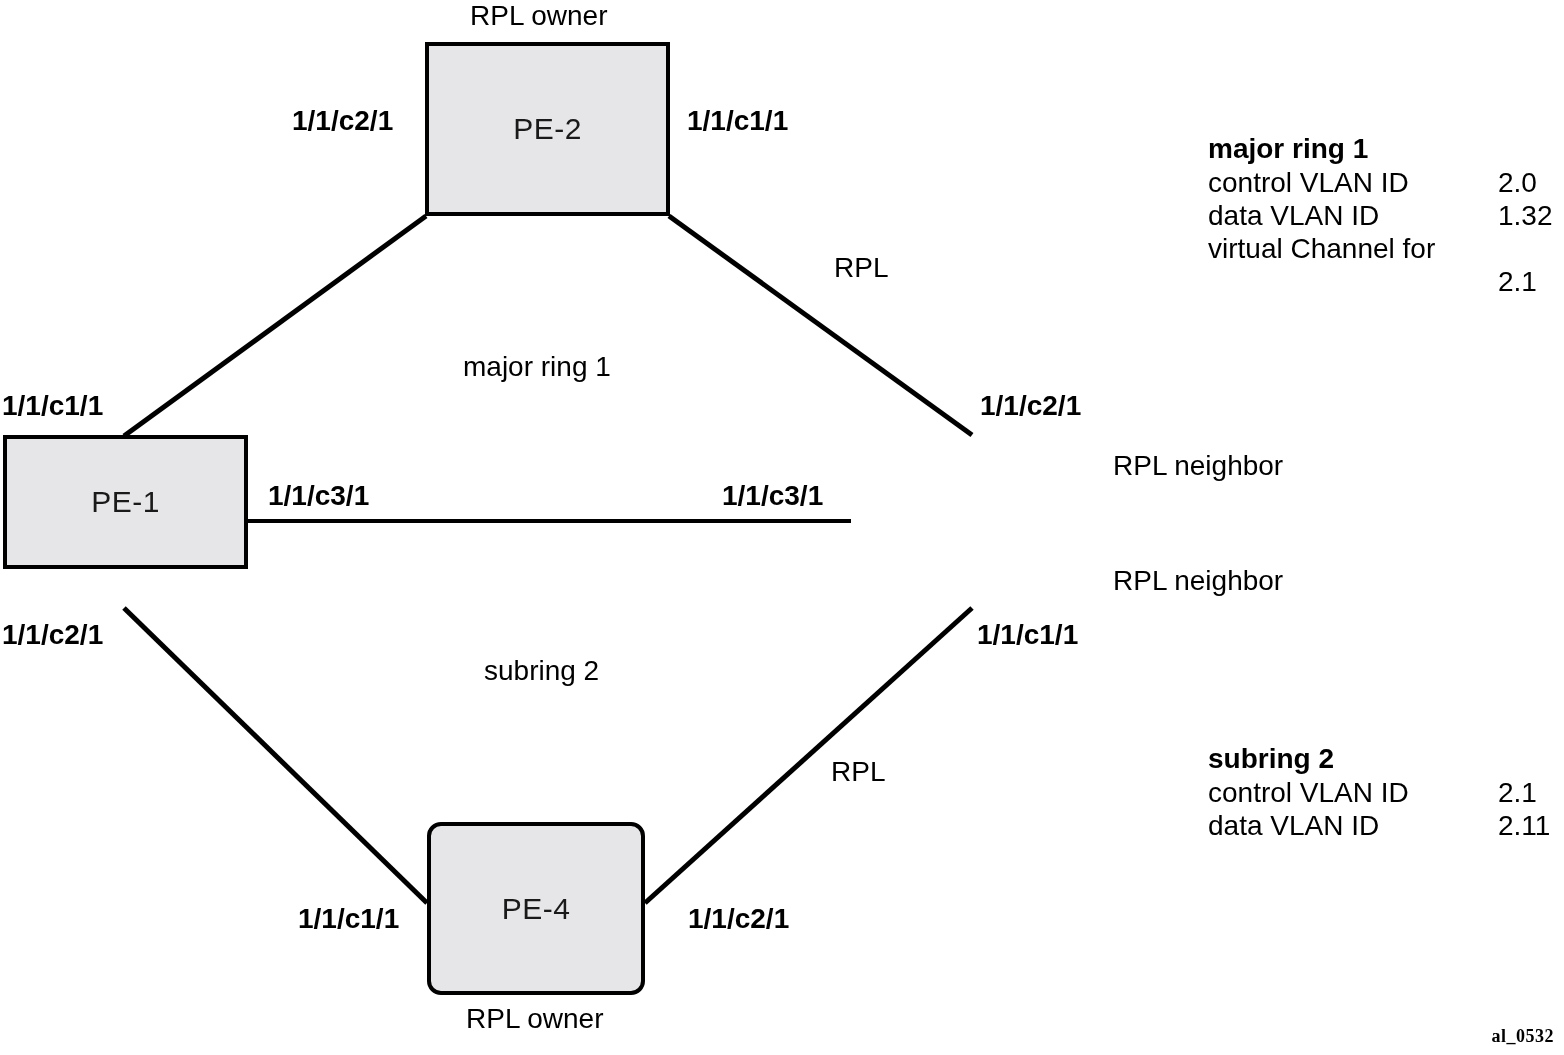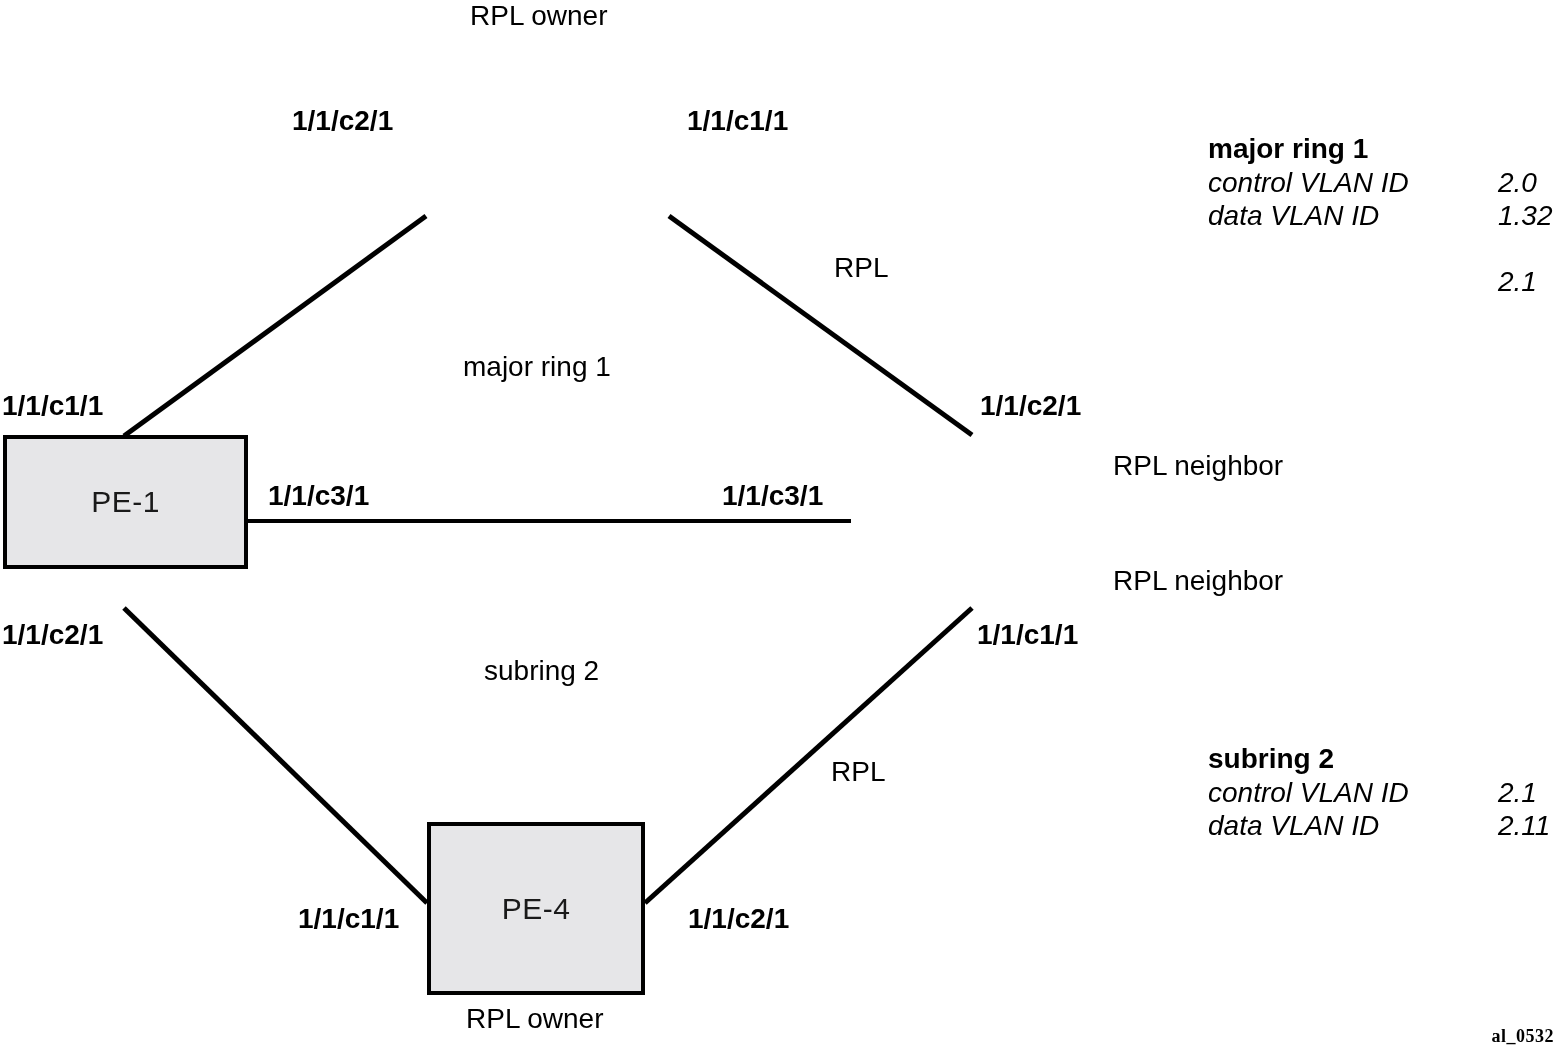--- a/index.html
+++ b/index.html
@@ -61,21 +61,20 @@
     white-space: nowrap;
   }
   .legend-title {
     font-weight: bold;
     margin-bottom: 1px;
   }
   .legend-row {
     position: relative;
     height: 33px;
     line-height: 33px;
-    font-style: italic;
   }
   .legend-key {
     position: absolute;
     left: 0;
     top: 0;
   }
   .legend-val {
     position: absolute;
     left: 290px;
     top: 0;
@@ -111,27 +110,30 @@
 
     <line x1="669" y1="216" x2="972" y2="435" stroke="#000000" stroke-width="5"></line>
 
     <line x1="248" y1="521" x2="851" y2="521" stroke="#000000" stroke-width="4"></line>
 
     <line x1="124" y1="608" x2="427" y2="903" stroke="#000000" stroke-width="5"></line>
 
     <line x1="645" y1="903" x2="972" y2="608" stroke="#000000" stroke-width="5"></line>
   </svg>
 
+  <div class="node" style="left:425px; top:42px; width:245px; height:174px;">
+    <span class="node-label">PE-2</span>
+  </div>
 
   <div class="node" style="left:3px; top:435px; width:245px; height:134px;align-items:center;">
     <span class="node-label">PE-1</span>
   </div>
 
 
-  <div class="node" style="left:427px; top:822px; width:218px; height:173px;">
+  <div class="node" style="left:427px; top:822px; width:218px; height:173px;border-radius:14px;">
     <span class="node-label">PE-4</span>
   </div>
 
   <div class="txt plain" style="left:470px; top:0px;">RPL owner</div>
 
   <div class="txt plain" style="left:466px; top:1003px;">RPL owner</div>
 
   <div class="txt plain" style="left:1113px; top:450px;">RPL neighbor</div>
 
   <div class="txt plain" style="left:1113px; top:565px;">RPL neighbor</div>
@@ -168,20 +170,21 @@
     <div class="legend-title">major ring 1</div>
     <div class="legend-row">
       <span class="legend-key">control VLAN ID</span>
       <span class="legend-val">2.0</span>
     </div>
     <div class="legend-row">
       <span class="legend-key">data VLAN ID</span>
       <span class="legend-val">1.32</span>
     </div>
     <div class="legend-row wrap">
+      <span class="legend-key">virtual Channel for</span>
       <span class="legend-val">2.1</span>
     </div>
   </div>
 
   <div class="legend" style="left:1208px; top:743px;">
     <div class="legend-title">subring 2</div>
     <div class="legend-row">
       <span class="legend-key">control VLAN ID</span>
       <span class="legend-val">2.1</span>
     </div>

